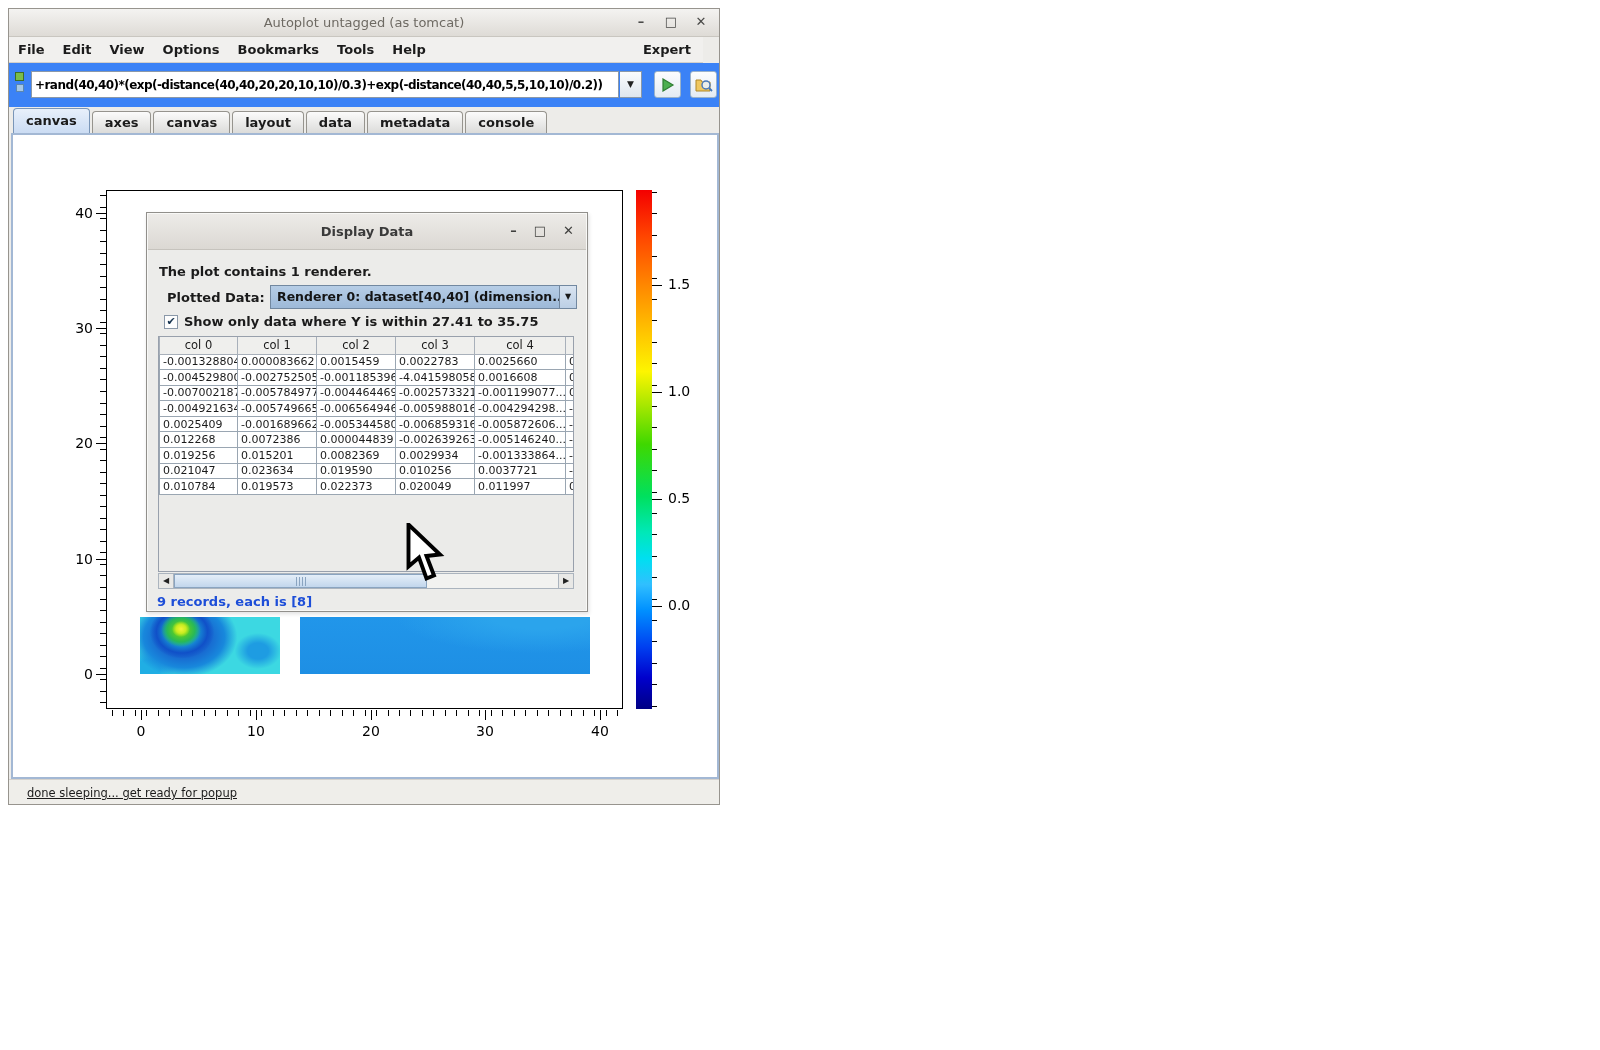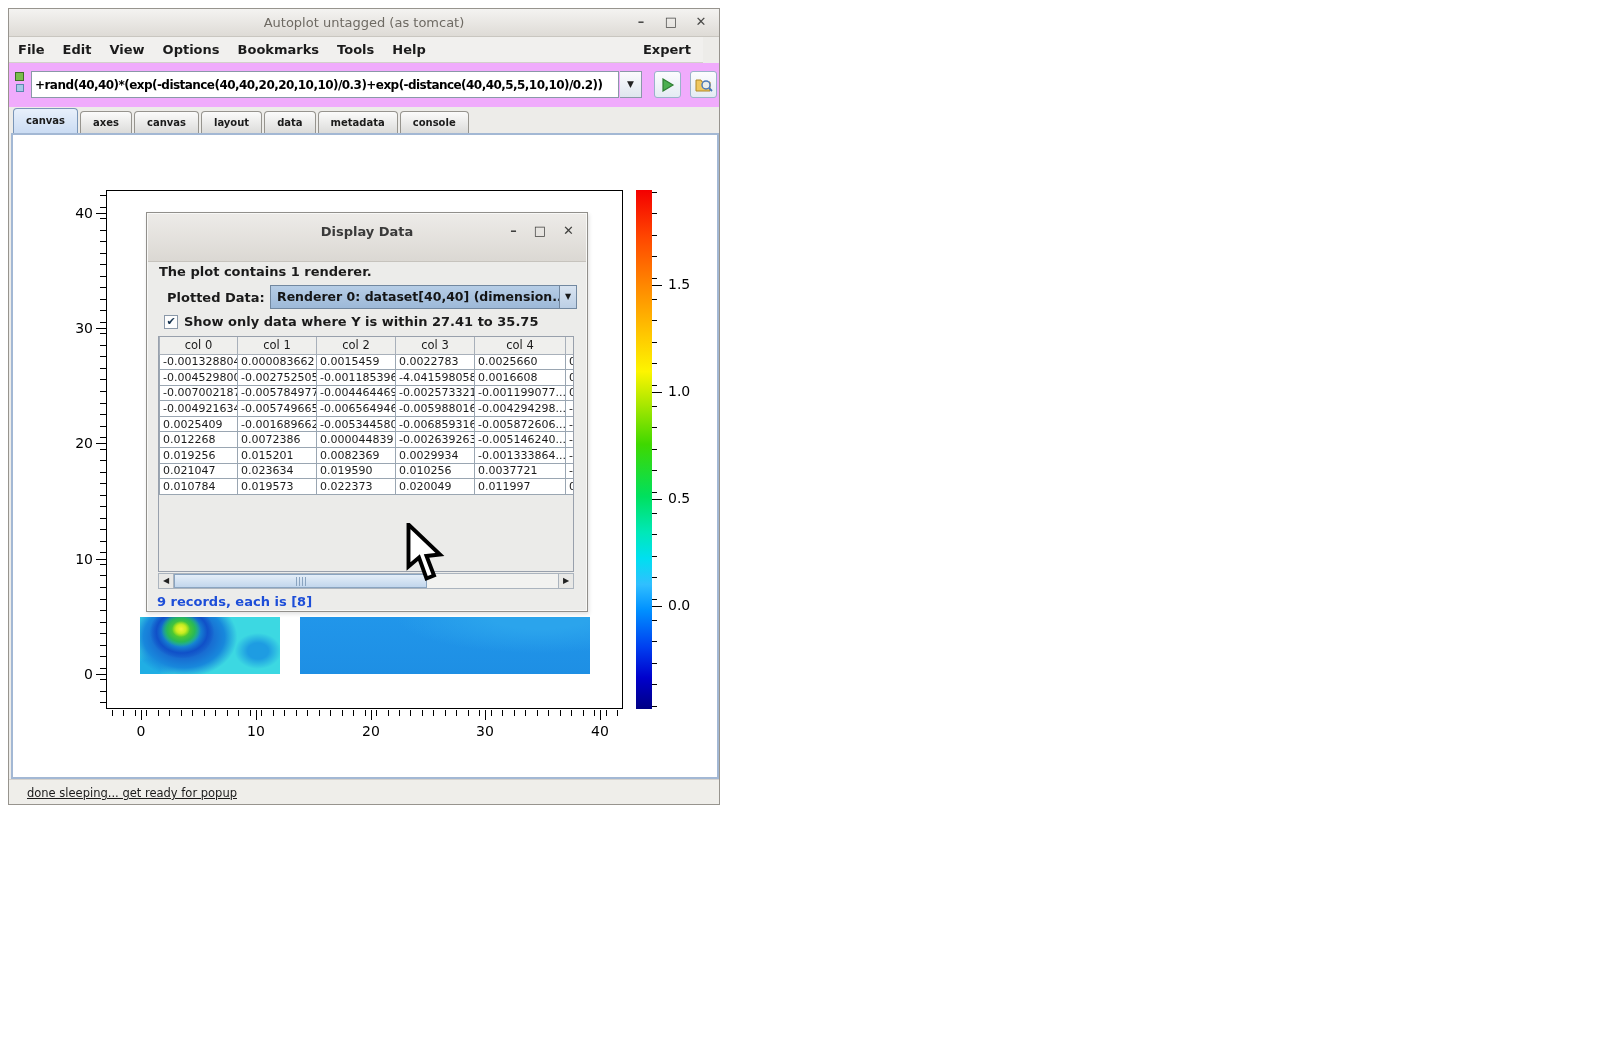--- a/index.html
+++ b/index.html
@@ -19,21 +19,21 @@
   .win-btn { width:16px; height:18px; text-align:center; font-size:13px; font-weight:bold;
     color:#4A4A48; line-height:18px; cursor:default; }
 
   
   .menubar { position:absolute; left:0; top:28px; right:16px; height:26px;
     background:#F1F0EE; border-bottom:1px solid #D3D0CB; display:flex; align-items:center; }
   .menu-item { padding:0 9px; font-size:13px; font-weight:600; color:#1B1B1B; }
   .menu-right { margin-left:auto; padding:0 12px; font-size:13px; font-weight:600; color:#1B1B1B;text-align:right; }
 
   
-  .toolbar { position:absolute; left:0; top:54px; right:0; height:44px; background:#f0abfc; }
+  .toolbar { position:absolute; left:0; top:54px; right:0; height:44px; background:#3b82f6; }
   .uri-status-icon { position:absolute; left:6px; top:9px; width:12px; height:22px; }
   .uri-status-icon .sq-green { position:absolute; left:0; top:0; width:9px; height:9px;
     background:#7ABD4C; border:1.5px solid #3E6E26; }
   .uri-status-icon .sq-blue { position:absolute; left:1px; top:12px; width:8px; height:8px;
     background:#A6C8E6; border:1px solid #5C87AE; }
   .uri-combo { position:absolute; left:22px; top:8px; width:588px; height:27px;
     background:#fff; border:1px solid #8A98A8; display:flex; align-items:center;
     overflow:hidden; }
   .uri-text { font-size:12px; font-weight:bold; color:#000; letter-spacing:-0.55px;
     white-space:nowrap; padding-left:3px; }
@@ -42,21 +42,21 @@
     border-left:none; text-align:center; line-height:25px; font-size:9px; color:#222; }
   .tool-btn { position:absolute; top:8px; width:27px; height:27px; border-radius:3px;
     background:linear-gradient(180deg,#FCFDFE,#E4EBF3); border:1px solid #9AB2CA;
     display:flex; align-items:center; justify-content:center; }
   .tool-btn.play { left:645px; }
   .tool-btn.browse { left:681px; }
 
   
   .tabbar { position:absolute; left:0; top:98px; right:0; height:26px; display:flex;
     align-items:flex-end; padding-left:4px; }
-  .tab { height:22px; padding:0 12px; margin-right:2px; font-size:10px; font-weight:bold;
+  .tab { height:22px; padding:0 12px; margin-right:2px; font-size:13px; font-weight:bold;
     color:#1B1B1B; background:linear-gradient(180deg,#FBFBFB,#DCDCDA);
     border:1px solid #96948E; border-bottom:none; border-radius:4px 4px 0 0;
     line-height:21px; }
   .tab.selected { background:linear-gradient(180deg,#E8F0FB,#CBDCF3); height:25px;
     line-height:24px; border-color:#7A96B8; }
 
   
   .canvas { position:absolute; left:2px; top:124px; width:708px; height:646px;
     background:#fff; border:2px solid #A3B8D4; }
 
@@ -97,21 +97,21 @@
       #3CD8E2; }
   .strip-right { position:absolute; left:287px; top:482px; width:290px; height:57px;
     background:
       radial-gradient(ellipse 160px 40px at 240px 0px, #2BA4EC 30%, rgba(43,164,236,0) 90%),
       linear-gradient(180deg,#2196EA,#1E8FE4); }
 
   
   .dialog { position:absolute; left:133px; top:77px; width:442px; height:400px;
     background:#ECECEA; border:1px solid #918F8B;
     box-shadow:inset 0 0 0 1px #F8F8F6, 1px 2px 4px rgba(0,0,0,0.12); }
-  .dlg-titlebar { position:absolute; left:1px; top:1px; right:1px; height:48px;
+  .dlg-titlebar { position:absolute; left:1px; top:1px; right:1px; height:36px;
     background:linear-gradient(180deg,#EDEBE8,#DBD8D3); border-bottom:1px solid #C6C3BD; }
   .dlg-title { position:absolute; left:0; right:0; top:10px; text-align:center;
     font-size:13px; font-weight:bold; color:#3A3A3A; }
   .dlg-buttons { position:absolute; right:12px; top:7px; display:flex; gap:17px; }
   .dlg-btn { font-size:13px; font-weight:bold; color:#3F3F3D; line-height:20px; }
 
   .dlg-renderer-text { position:absolute; left:12px; top:51px; font-size:13px;
     font-weight:bold; color:#1B1B1B; }
   .dlg-plotted-label { position:absolute; left:20px; top:77px; font-size:13px;
     font-weight:bold; color:#1B1B1B; }

